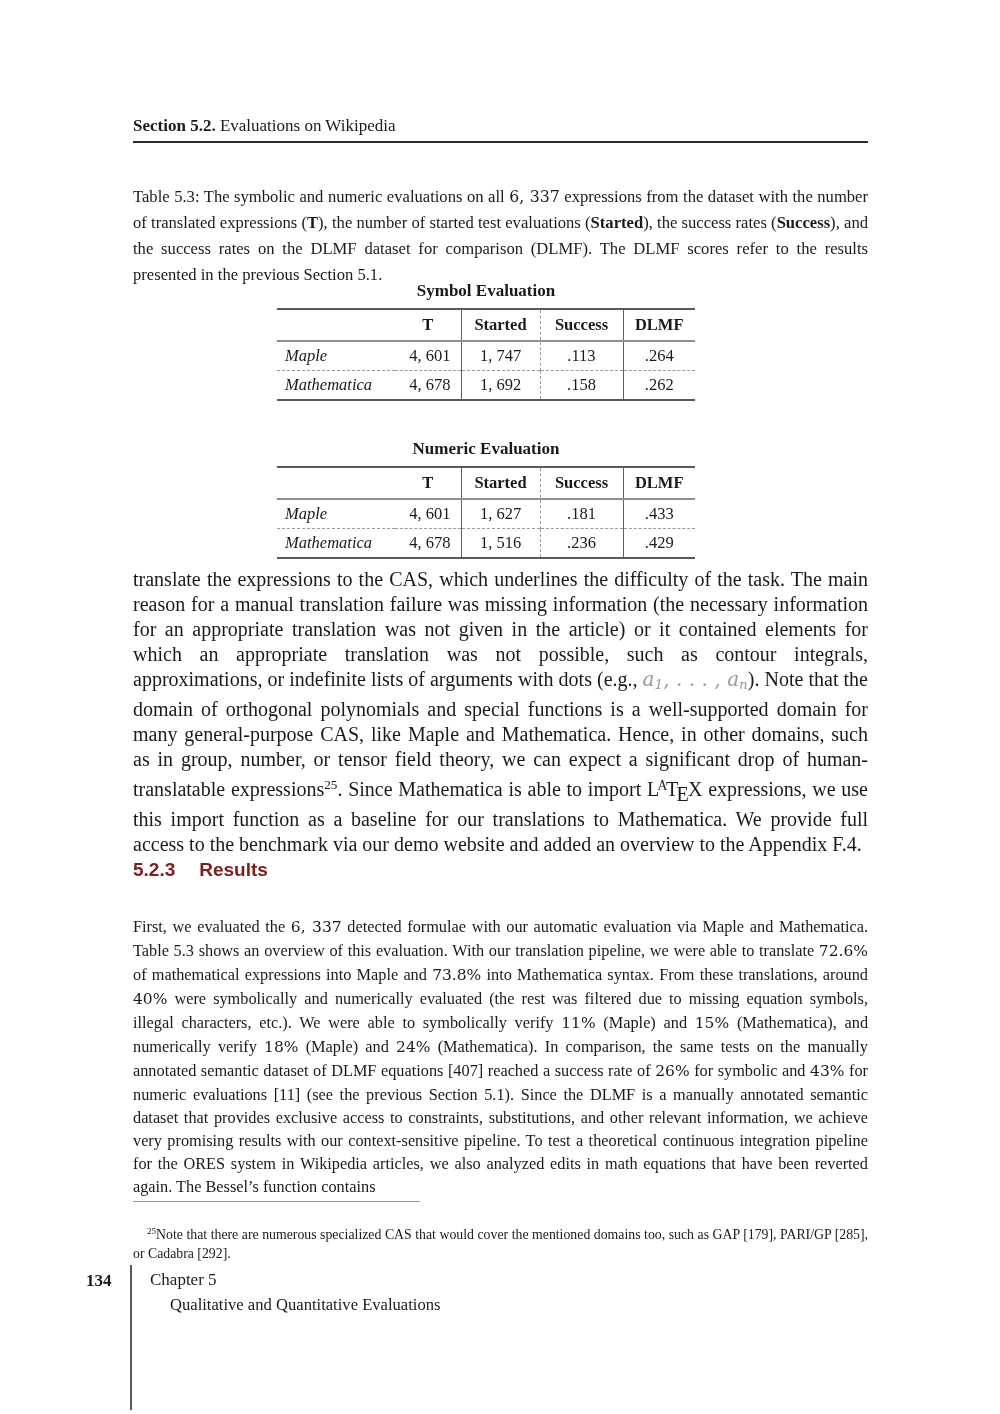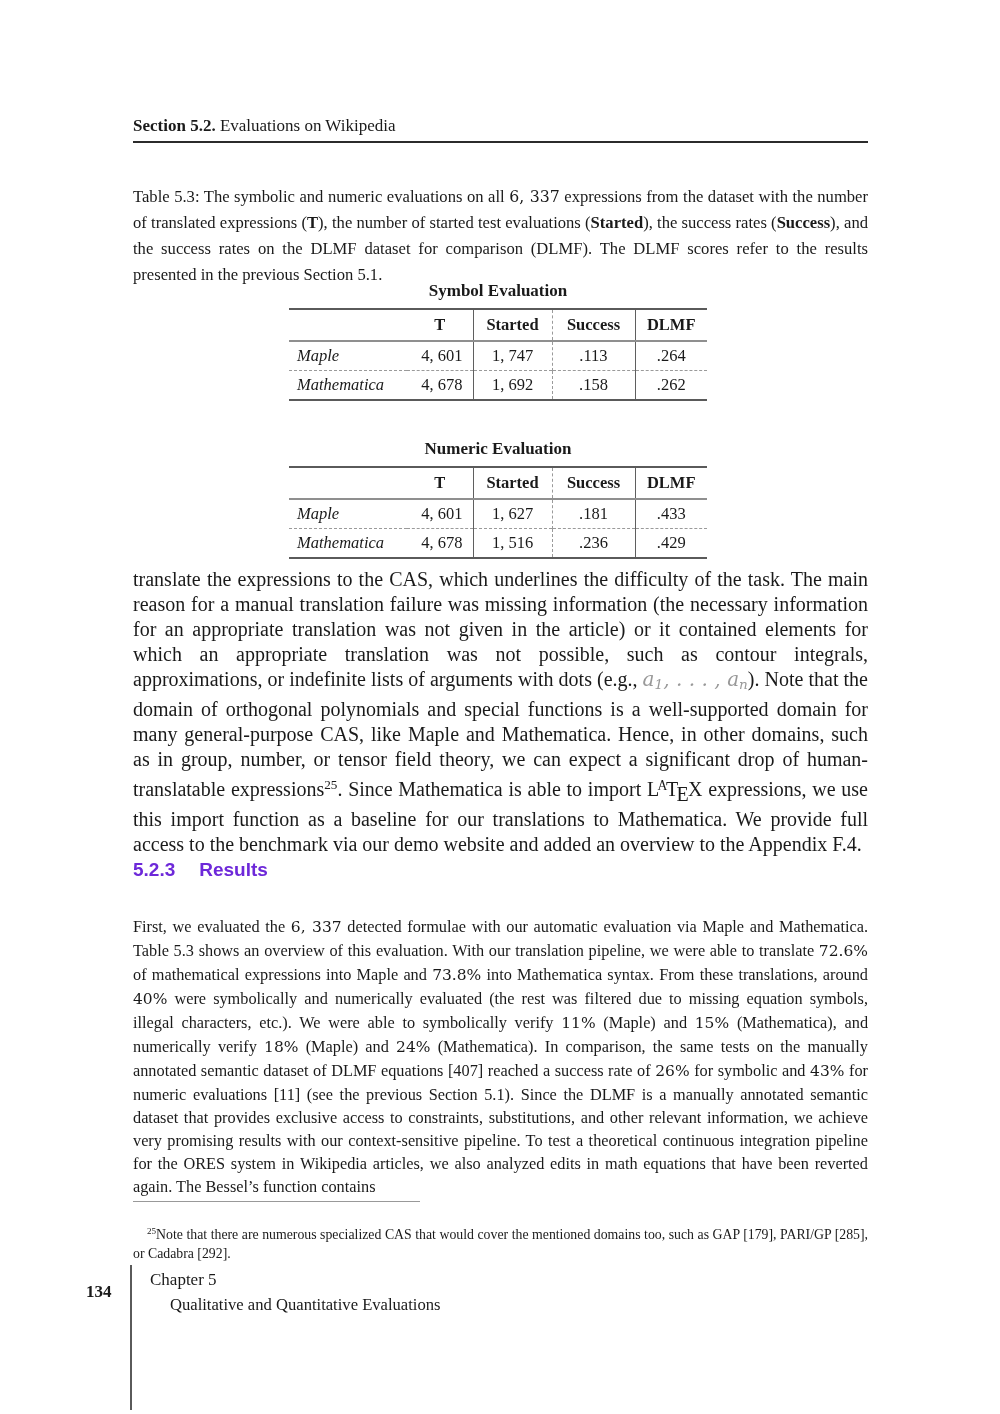--- a/index.html
+++ b/index.html
@@ -11,21 +11,21 @@
   .msb{font-family:"DejaVu Serif",serif;font-style:italic;color:#999;font-size:68%;vertical-align:-0.25em;}
   .sup{font-size:66%;vertical-align:0.55em;}
   .lxA{font-size:68%;vertical-align:0.5em;margin-left:-0.12em;margin-right:-0.1em;}
   .lxE{vertical-align:-0.22em;margin-left:-0.08em;margin-right:-0.04em;}
 
   .running-header{position:absolute;left:133px;top:116px;width:735px;font-size:17px;}
   .header-rule{position:absolute;left:133px;top:141px;width:735px;height:2px;background:#2b2b2b;}
 
   .caption{position:absolute;left:133px;top:167px;width:735px;font-size:16.6px;line-height:26px;text-align:justify;}
 
-  .tblwrap{position:absolute;left:277px;width:418px;margin-left:12px;}
+  .tblwrap{position:absolute;left:277px;width:418px;}
   .tblwrap.t1{top:281px;}
   .tblwrap.t2{top:439px;}
   .tbl-title{text-align:center;font-weight:bold;font-size:17px;margin:0 0 7px 0;}
   table.eval{border-collapse:collapse;width:418px;table-layout:fixed;font-size:16.5px;
              border-top:2px solid #5a5a5a;border-bottom:2px solid #5a5a5a;}
   table.eval col.c0{width:118px;} table.eval col.c1{width:66px;}
   table.eval col.c2{width:79px;}  table.eval col.c3{width:83px;}
   table.eval col.c4{width:72px;}
   table.eval th,table.eval td{padding:0;height:28px;font-weight:normal;overflow:hidden;white-space:nowrap;}
   table.eval thead th{font-weight:bold;height:30px;}
@@ -35,28 +35,28 @@
   table.eval .sep-dash{border-right:1px dashed #9a9a9a;}
   table.eval .lbl{text-align:left;padding-left:8px;font-style:italic;}
   table.eval .num-r{text-align:right;padding-right:10px;}
   table.eval .ctr{text-align:center;}
 
   .para{position:absolute;left:133px;width:735px;text-align:justify;}
   .para1{top:547px;font-size:20px;line-height:25px;}
   .para2{top:899px;font-size:16.3px;line-height:23px;}
 
   .subheading{position:absolute;left:133px;top:859px;font-family:"Liberation Sans",sans-serif;
-              font-weight:bold;font-size:19px;color:#6d28d9;}
+              font-weight:bold;font-size:19px;color:#7f1d1d;}
   .subheading .num{margin-right:24px;}
 
   .fn-rule{position:absolute;left:133px;top:1201px;width:287px;height:1px;background:#999;}
   .footnote{position:absolute;left:133px;top:1208px;width:735px;font-size:13.8px;line-height:19.5px;
             text-align:justify;text-indent:14px;}
 
-  .page-num{position:absolute;left:86px;top:1271px;font-weight:bold;font-size:17px;margin-top:11px;}
+  .page-num{position:absolute;left:86px;top:1271px;font-weight:bold;font-size:17px;}
   .footer-bar{position:absolute;left:130px;top:1265px;width:2px;height:145px;background:#5a5a5a;}
   .footer-chapter{position:absolute;left:150px;top:1270px;font-weight:normal;font-size:17px;}
   .footer-sub{position:absolute;left:150px;top:1295px;font-size:16.6px;margin-left:20px;}
 </style>
 </head>
 <body>
 
 <div class="page">
 
   <div class="running-header">

